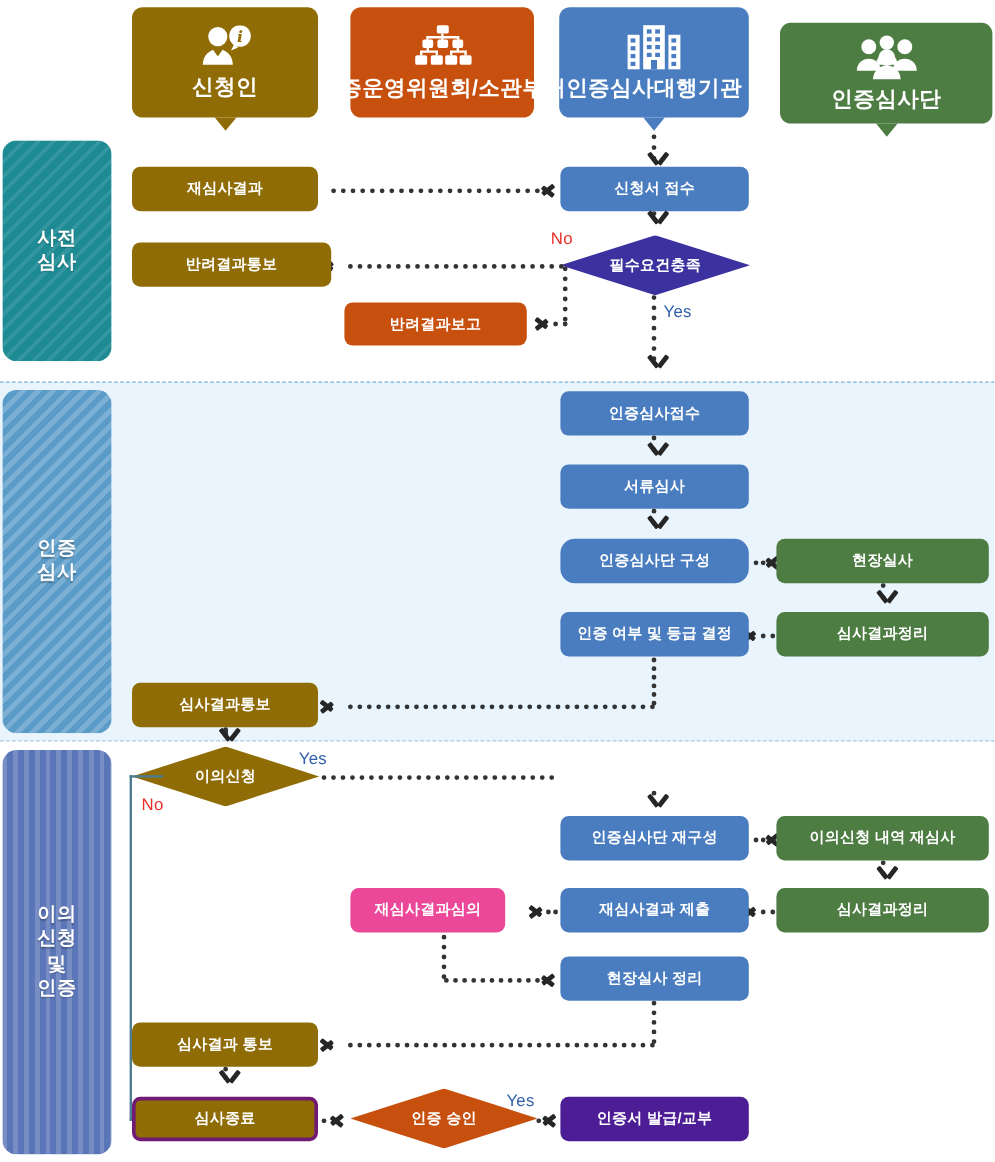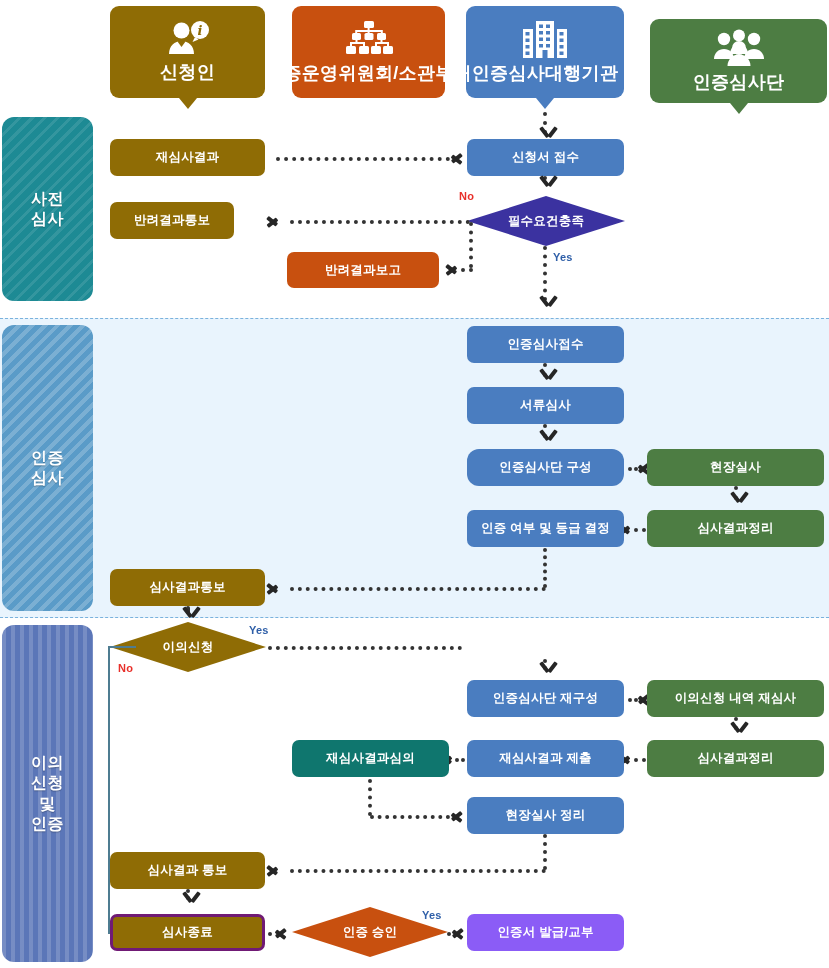--- a/index.html
+++ b/index.html
@@ -167,22 +167,22 @@
   .chev.r i:nth-child(2){ transform: rotate(-38deg); transform-origin: 0 50%; left:0; top: 2.0px;}
   
   .chev.l i:nth-child(1){ transform: rotate(-38deg); transform-origin: 100% 50%; right:0; top:-4.5px;}
   .chev.l i:nth-child(2){ transform: rotate(38deg);  transform-origin: 100% 50%; right:0; top: 2.0px;}
   
   .chev.d i:nth-child(1){ transform: rotate(52deg);  transform-origin: 50% 0; left:-5.5px; top:0;}
   .chev.d i:nth-child(2){ transform: rotate(-52deg); transform-origin: 50% 0; left: 0.0px; top:0;}
 
   .yn {
     position: absolute;
-    font-size: 11px;
-    font-weight: bold;
+    font-size: 14px;
+    font-weight: normal;
     letter-spacing: .2px;
   }
   .yn.yes { color: #2f5fa8; }
   .yn.no  { color: #e8302a; }
 </style>
 </head>
 <body>
 
 <div id="canvas">
 
@@ -308,21 +308,21 @@
     <span class="dlabel">필수요건충족</span>
   </div>
 
   <div class="yn no" style="left:459px; top:190px;">No</div>
   <div class="hdot" style="left:290px; top:220px; width:180px;"></div>
   <div class="chev l" style="left:277px; top:221px;">
       <i></i>
       <i></i>
     </div>
 
-  <div class="node" style="left:110px; top:202px; width:124px; height:37px; background:#8f6c05;">반려결과통보</div>
+  <div class="node" style="left:110px; top:202px; width:166px; height:37px; background:#8f6c05;">반려결과통보</div>
 
   <div class="vdot" style="left:469px; top:222px; height:46px;"></div>
   <div class="hdot" style="left:461px; top:268px; width:12px;"></div>
   <div class="chev l" style="left:456px; top:269px;">
       <i></i>
       <i></i>
     </div>
 
   <div class="node" style="left:287px; top:252px; width:152px; height:36px; background:#c8500f;">반려결과보고</div>
 
@@ -433,21 +433,21 @@
     </div>
 
   <div class="node" style="left:467px; top:740px; width:157px; height:37px; background:#4a7dc0;">재심사결과 제출</div>
 
   <div class="hdot" style="left:455px; top:758px; width:10px;"></div>
   <div class="chev l" style="left:451px; top:759px;">
       <i></i>
       <i></i>
     </div>
 
-  <div class="node" style="left:292px; top:740px; width:157px; height:37px; background:#0f766e;">재심사결과심의</div>
+  <div class="node" style="left:292px; top:740px; width:129px; height:37px; background:#ec4899;">재심사결과심의</div>
 
   <div class="vdot" style="left:368px; top:779px; height:37px;"></div>
   <div class="hdot" style="left:370px; top:815px; width:80px;"></div>
   <div class="chev r" style="left:452px; top:816px;">
       <i></i>
       <i></i>
     </div>
 
   <div class="node" style="left:467px; top:797px; width:157px; height:37px; background:#4a7dc0;">현장실사 정리</div>
 
@@ -479,15 +479,15 @@
     <span class="dlabel">인증 승인</span>
   </div>
 
   <div class="yn yes" style="left:422px; top:909px;">Yes</div>
   <div class="hdot" style="left:447px; top:932px; width:6px;"></div>
   <div class="chev r" style="left:453px; top:933px;">
       <i></i>
       <i></i>
     </div>
 
-  <div class="node" style="left:467px; top:914px; width:157px; height:37px; background:#8b5cf6;">인증서 발급/교부</div>
+  <div class="node" style="left:467px; top:914px; width:157px; height:37px; background:#4c1d95;">인증서 발급/교부</div>
 
 </div>
 
 </body></html>

